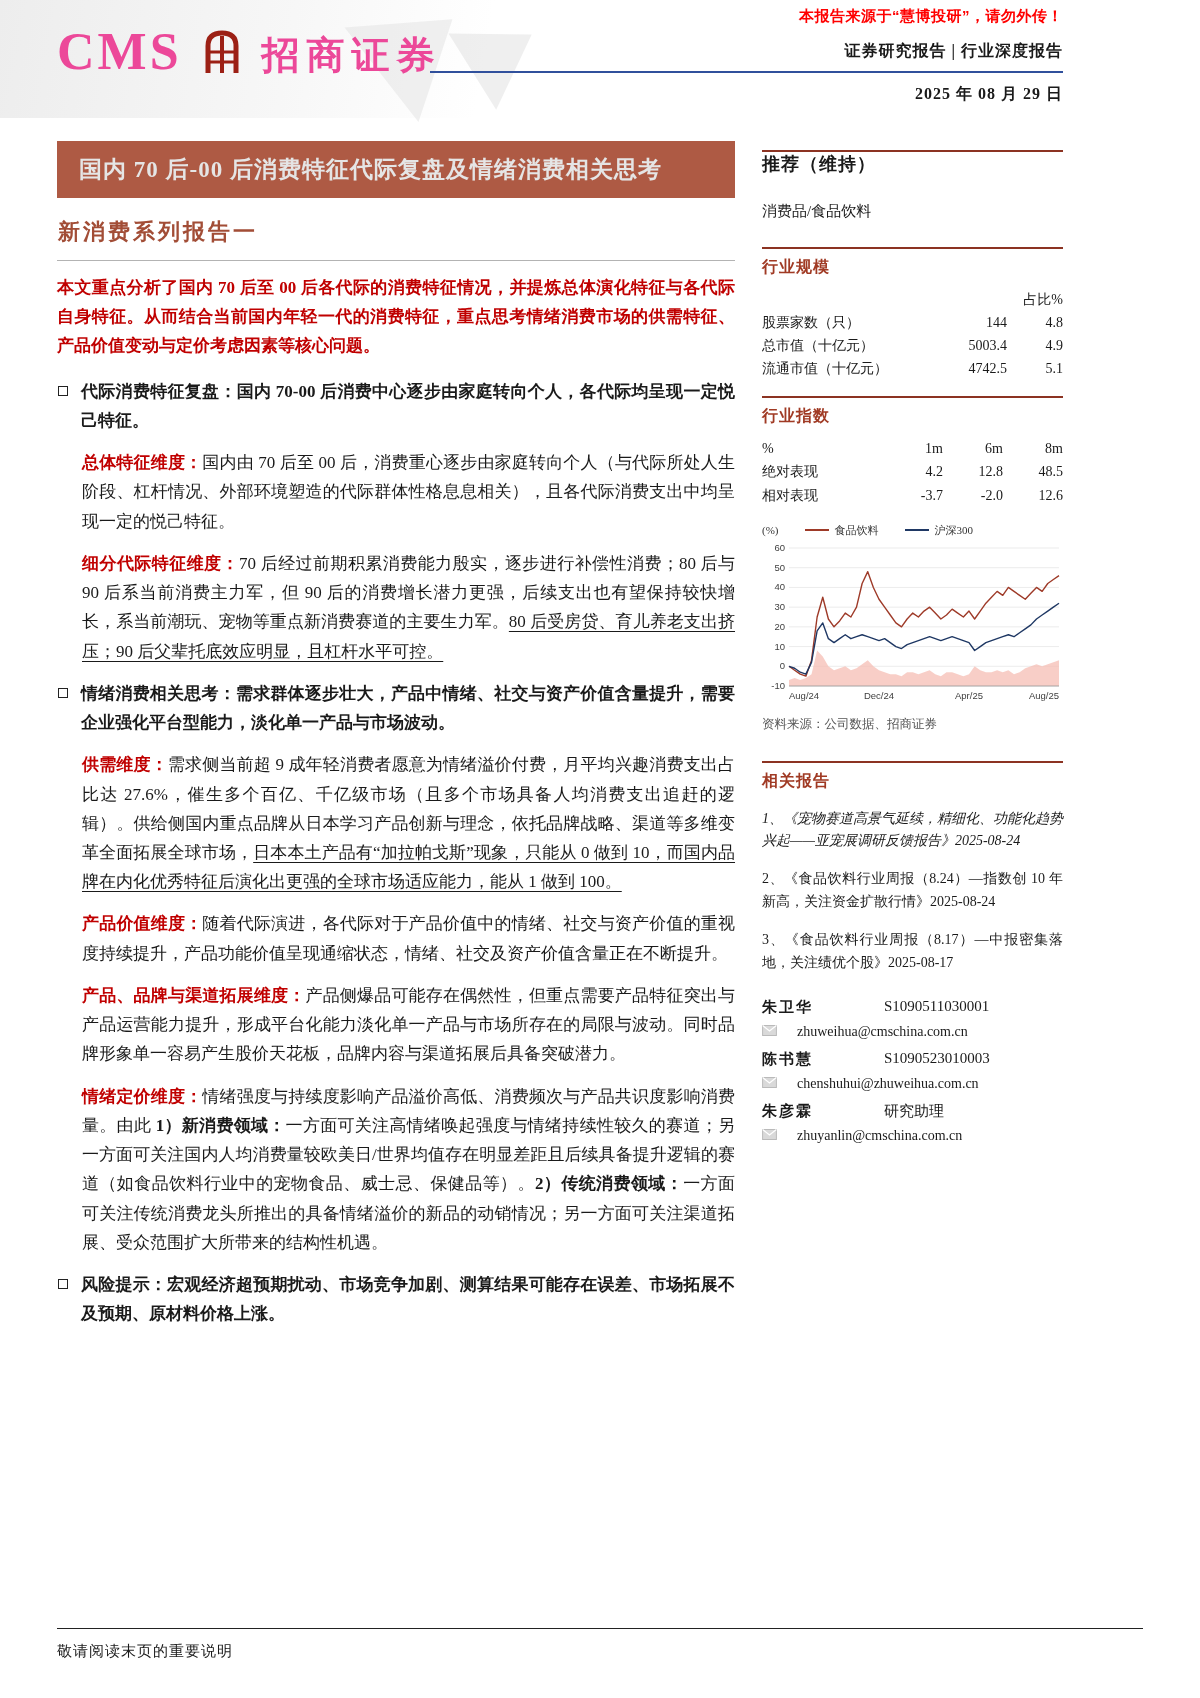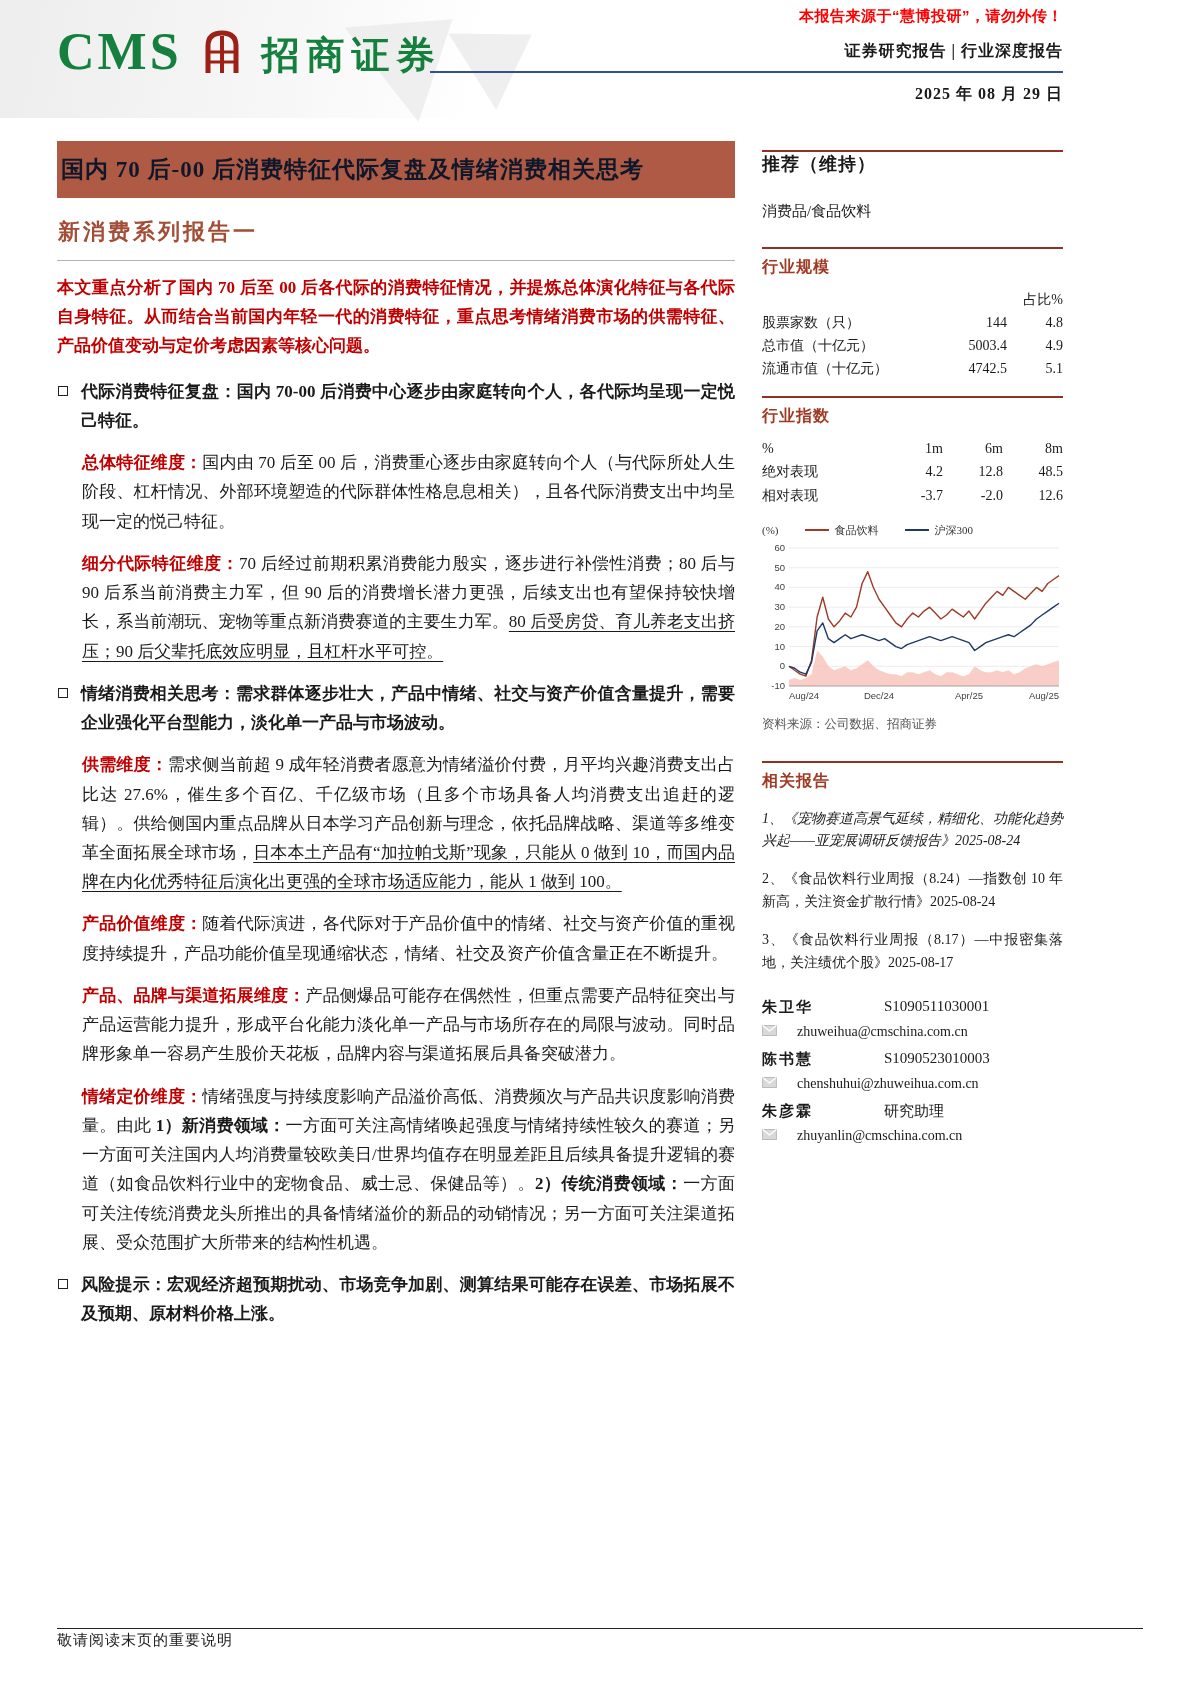--- a/index.html
+++ b/index.html
@@ -11,35 +11,35 @@
   .header{position:absolute;top:0;left:57px;width:1006px;height:128px;}
   .wm-band{position:absolute;top:0;left:-57px;width:640px;height:118px;
            background:linear-gradient(100deg,#ededed 0%,#f7f7f7 45%,rgba(255,255,255,0) 75%);}
   .wm-arrow1{position:absolute;top:2px;left:300px;width:0;height:0;opacity:.55;
              border-left:60px solid transparent;border-right:60px solid transparent;
              border-bottom:90px solid #e3e3e3;transform:rotate(52deg);}
   .wm-arrow2{position:absolute;top:18px;left:400px;width:0;height:0;opacity:.45;
              border-left:45px solid transparent;border-right:45px solid transparent;
              border-bottom:70px solid #dcdcdc;transform:rotate(58deg);}
   .logo{position:absolute;left:0;top:26px;display:flex;align-items:center;gap:20px;
-        color:#15803d;z-index:2;}
+        color:#ec4899;z-index:2;}
   .logo-cms{font-size:52px;font-weight:bold;letter-spacing:3px;line-height:1;}
   .logo-icon{display:inline-block;margin-top:2px;}
   .logo-cn{font-size:38px;font-weight:bold;letter-spacing:7px;line-height:1;margin-top:6px;}
   .header-right{position:absolute;right:0;top:0;text-align:right;z-index:2;width:100%;}
   .notice{color:#FF0000;font-weight:bold;font-size:15px;margin-top:7px;
           font-family:"Liberation Sans",sans-serif;letter-spacing:.5px;}
   .category{font-size:16px;font-weight:bold;margin-top:15px;letter-spacing:1px;}
   .blue-rule{height:2px;background:#30509C;width:633px;margin:9px 0 0 auto;}
   .date{font-size:16px;font-weight:bold;margin-top:11px;letter-spacing:1px;}
 
   
   .title-bar{position:absolute;top:141px;left:57px;width:678px;height:57px;
-             background:#AE5A44;color:#0f172a;display:flex;align-items:center;
-             padding-left:4px;font-size:23px;font-weight:bold;letter-spacing:1px;}
+             background:#AE5A44;color:#e5e5e5;display:flex;align-items:center;
+             padding-left:22px;font-size:23px;font-weight:bold;letter-spacing:1px;}
   .series-title{position:absolute;top:217px;left:58px;color:#A24D36;font-size:22px;
                 font-weight:bold;letter-spacing:3px;}
 
   
   .left-col{position:absolute;top:260px;left:57px;width:678px;border-top:1px solid #b3b3b3;
             padding-top:12px;font-size:17px;line-height:1.72;text-align:justify;}
   .abstract{color:#C00000;font-weight:bold;margin-bottom:16px;}
   .para{margin-bottom:13px;}
   .p-bullet{display:flex;font-weight:bold;}
   .bullet-marker{flex:none;width:10px;height:10px;border:1.5px solid #222;margin:9px 13px 0 1px;}
@@ -71,21 +71,21 @@
   .reports-rule{margin-top:28px;}
   .report-item{margin-top:16px;line-height:1.6;text-align:justify;}
   .report-item.italic{font-style:italic;}
   .analysts{margin-top:24px;}
   .an-row{display:flex;font-size:15px;margin-top:8px;gap:24px;}
   .an-name{width:98px;font-weight:bold;letter-spacing:2px;}
   .an-email{display:flex;align-items:center;gap:20px;font-size:14px;margin:7px 0 10px;}
 
   
   .footer{position:absolute;left:57px;right:57px;top:1628px;border-top:1.5px solid #222;
-          padding-top:2px;font-size:15px;letter-spacing:1px;}
+          padding-top:13px;font-size:15px;letter-spacing:1px;}
 </style>
 </head>
 <body>
 
 <div class="page">
 
   <div class="header">
     <div class="wm-band"></div>
     <div class="wm-arrow1"></div>
     <div class="wm-arrow2"></div>

